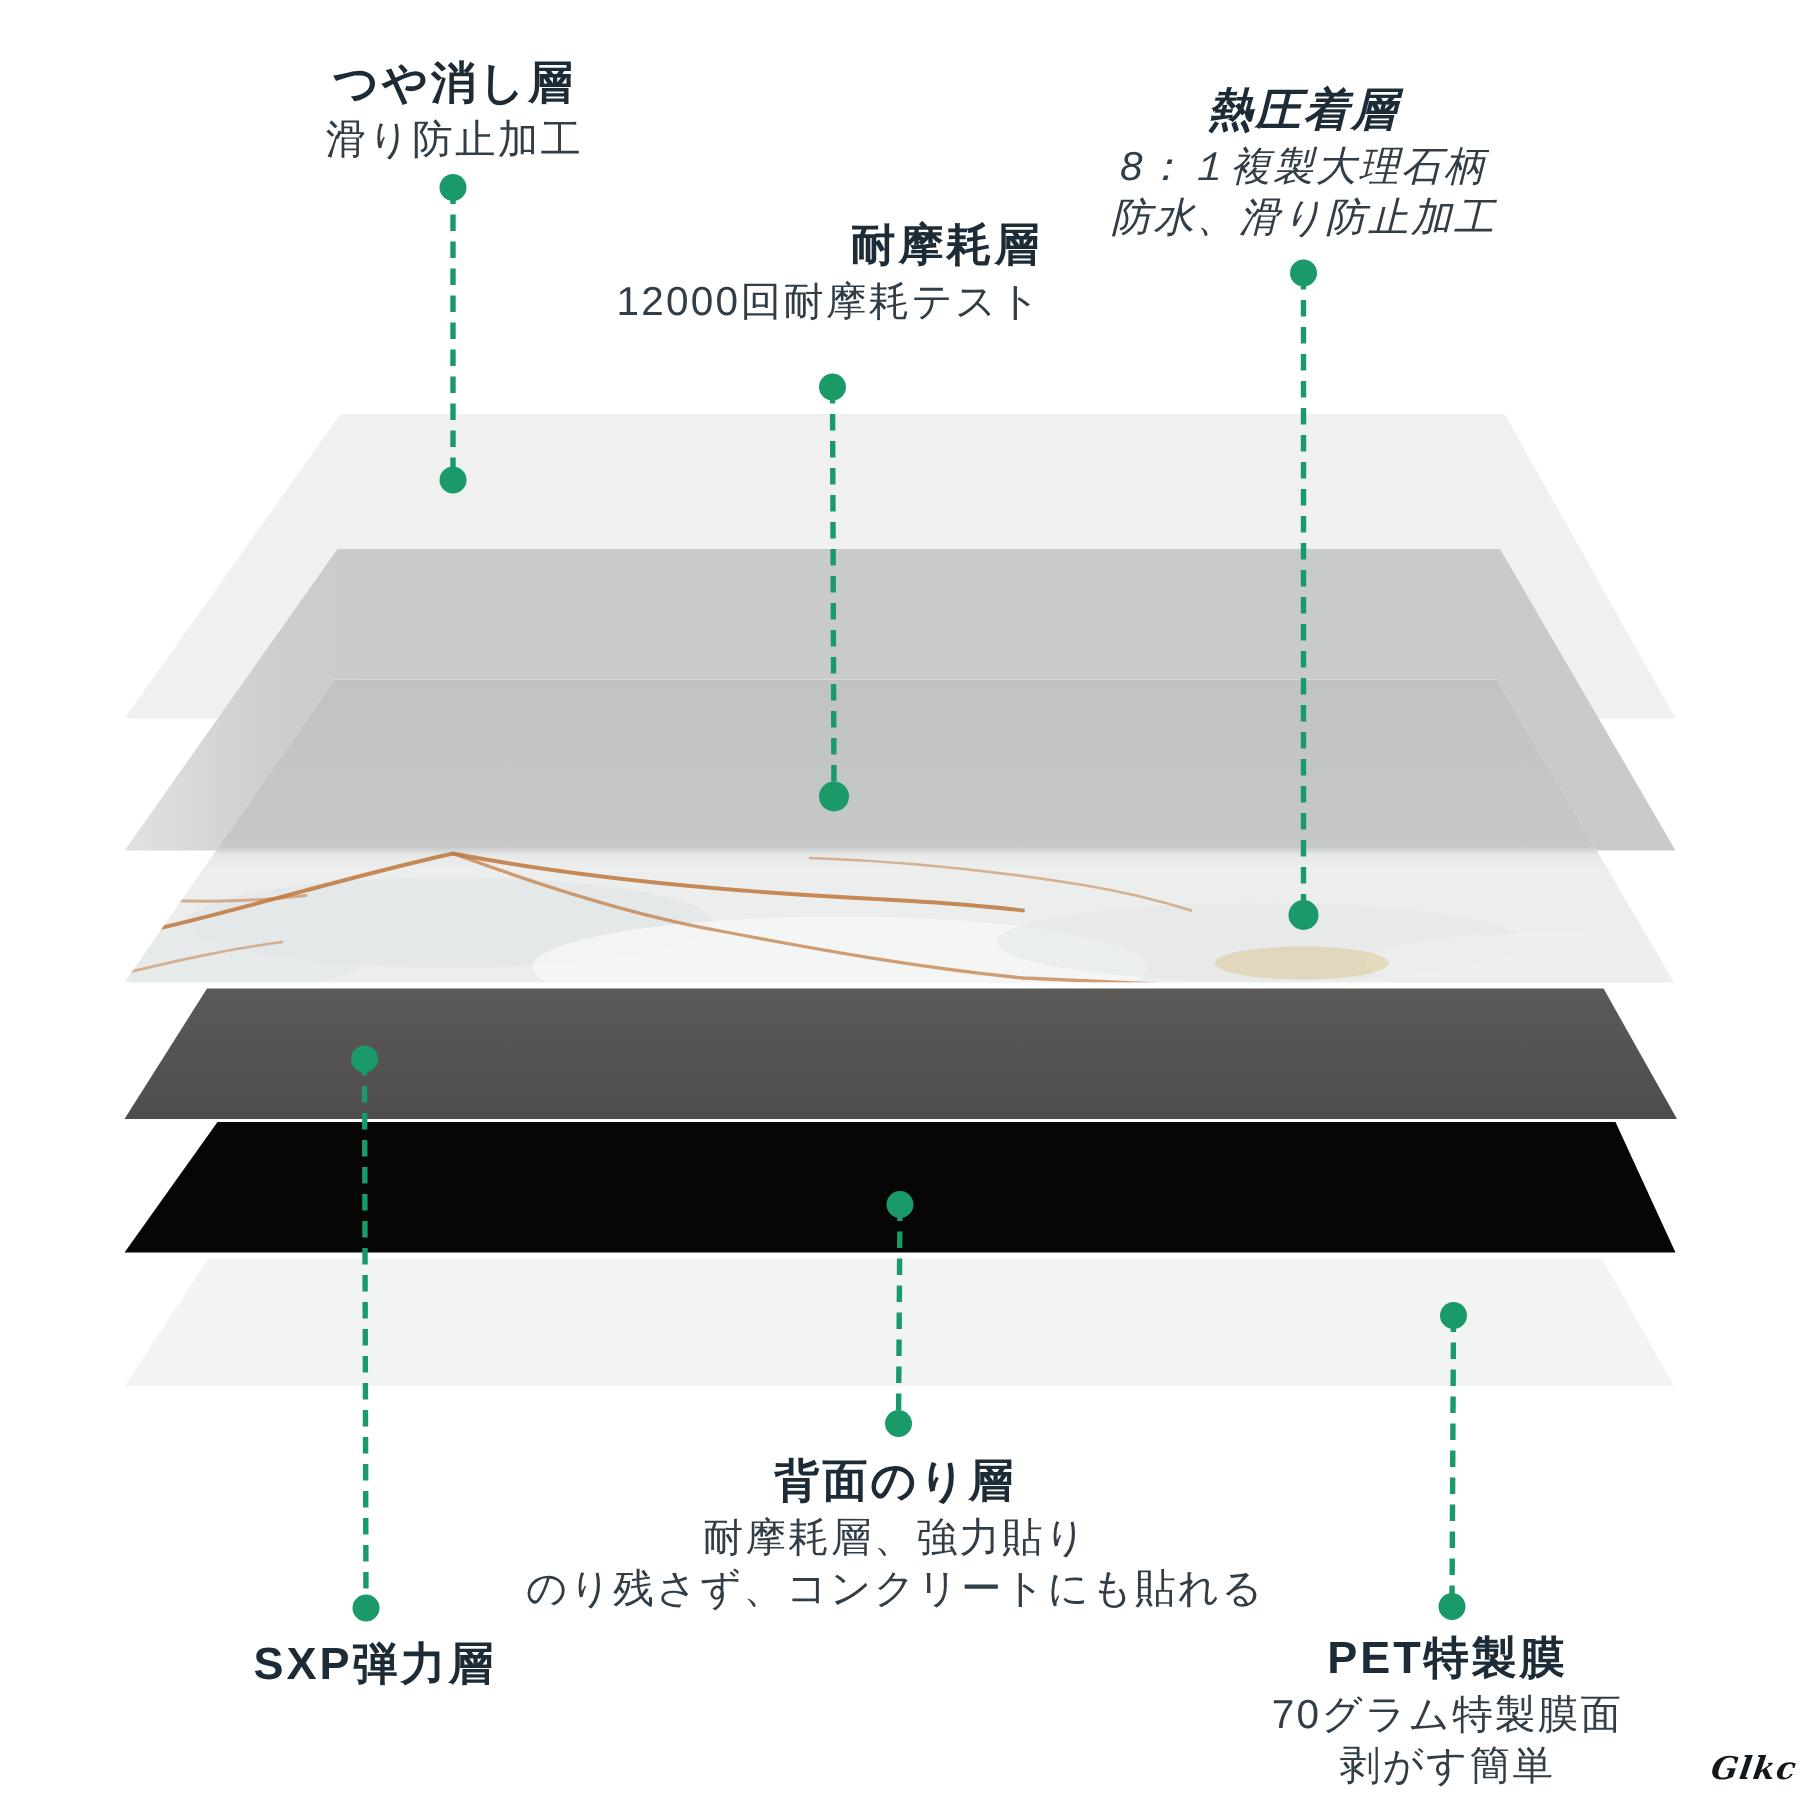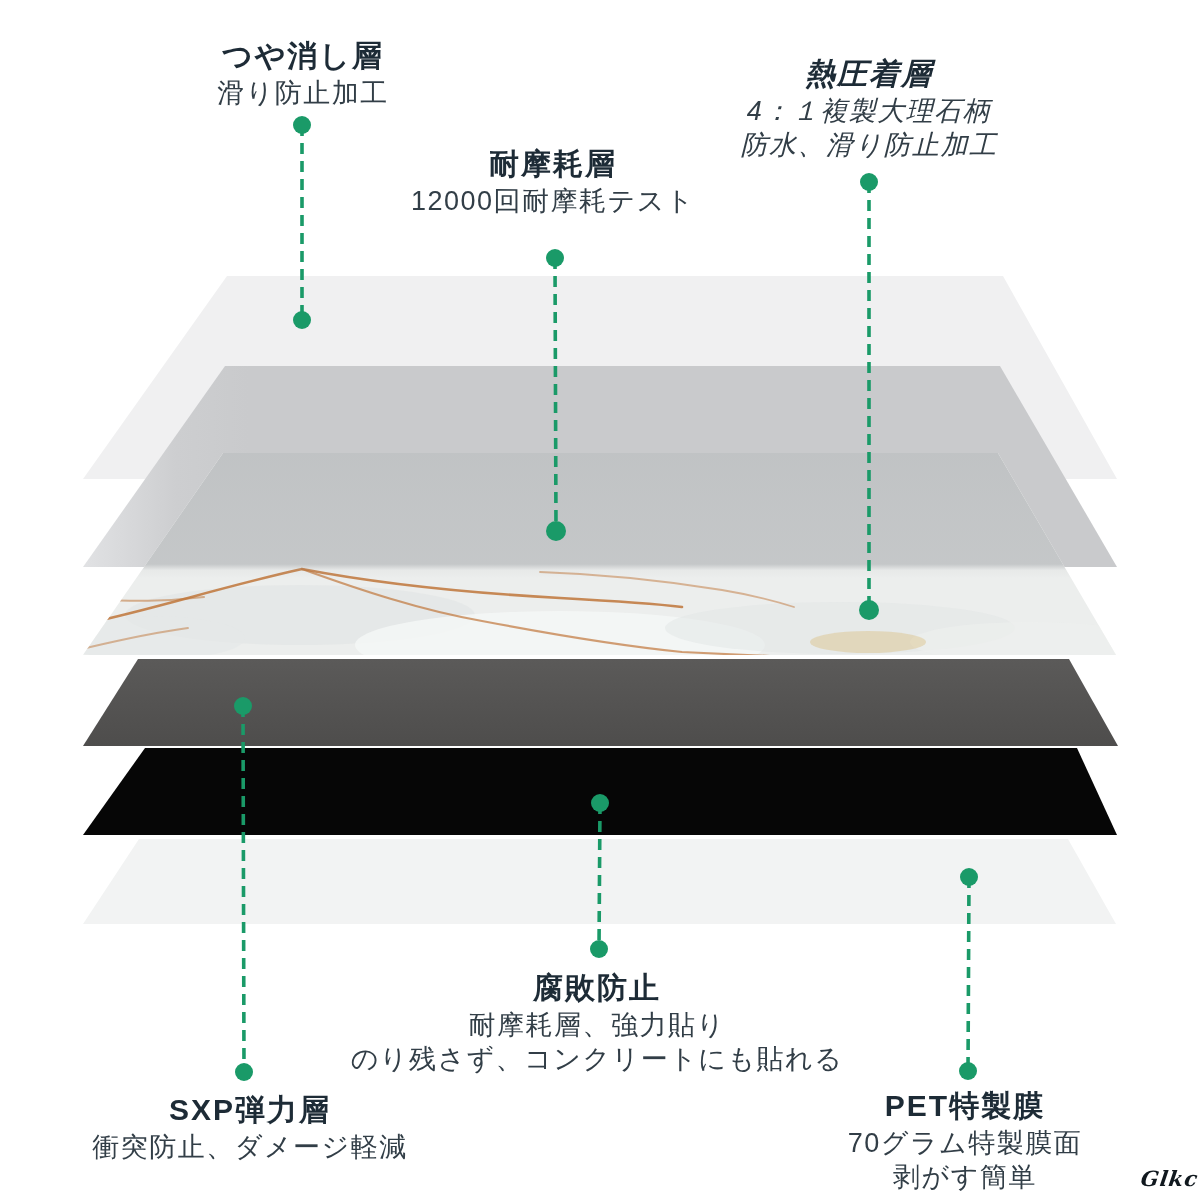--- a/index.html
+++ b/index.html
@@ -111,38 +111,37 @@
       <circle cx="969" cy="877" r="9"></circle>
       <circle cx="968" cy="1071" r="9"></circle>
     </g>
   </svg>
 
   <div class="layer-label" style="left:303px;top:36px;">
     <div class="title">つや消し層</div>
     <div class="line">滑り防止加工</div>
   </div>
 
-  <div class="layer-label" style="left:553px;top:144px;">
+  <div class="layer-label" style="left:553px;top:144px;text-align:right;">
     <div class="title">耐摩耗層</div>
     <div class="line">12000回耐摩耗テスト</div>
   </div>
 
   <div class="layer-label" style="left:869px;top:54px;font-style:italic;">
     <div class="title">熱圧着層</div>
-    <div class="line">4：１複製大理石柄</div>
+    <div class="line">8：１複製大理石柄</div>
     <div class="line">防水、滑り防止加工</div>
   </div>
 
   <div class="layer-label" style="left:250px;top:1090px;">
     <div class="title">SXP弾力層</div>
-    <div class="line">衝突防止、ダメージ軽減</div>
   </div>
 
   <div class="layer-label" style="left:597px;top:968px;">
-    <div class="title">腐敗防止</div>
+    <div class="title">背面のり層</div>
     <div class="line">耐摩耗層、強力貼り</div>
     <div class="line">のり残さず、コンクリートにも貼れる</div>
   </div>
 
   <div class="layer-label" style="left:965px;top:1086px;">
     <div class="title">PET特製膜</div>
     <div class="line">70グラム特製膜面</div>
     <div class="line">剥がす簡単</div>
   </div>
 

